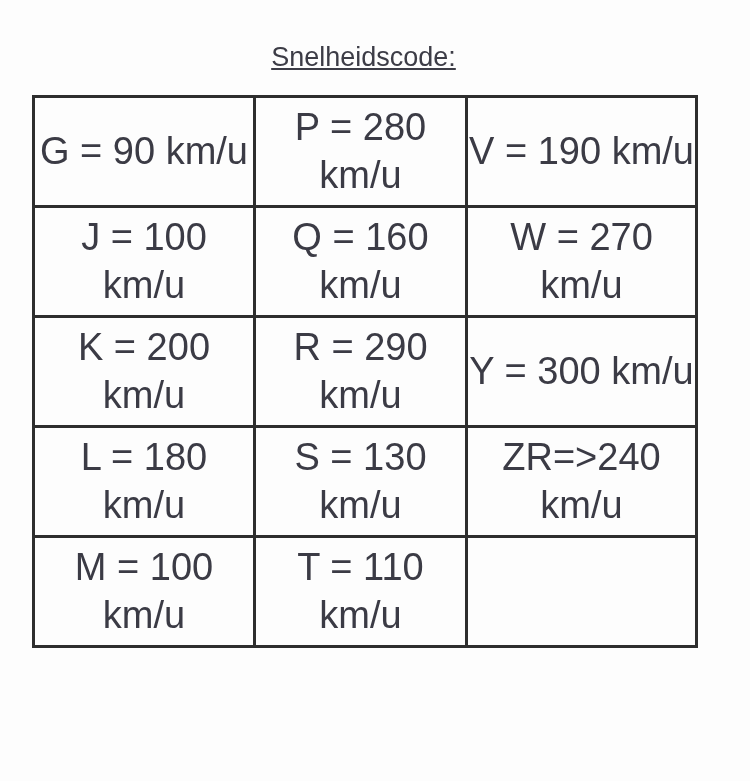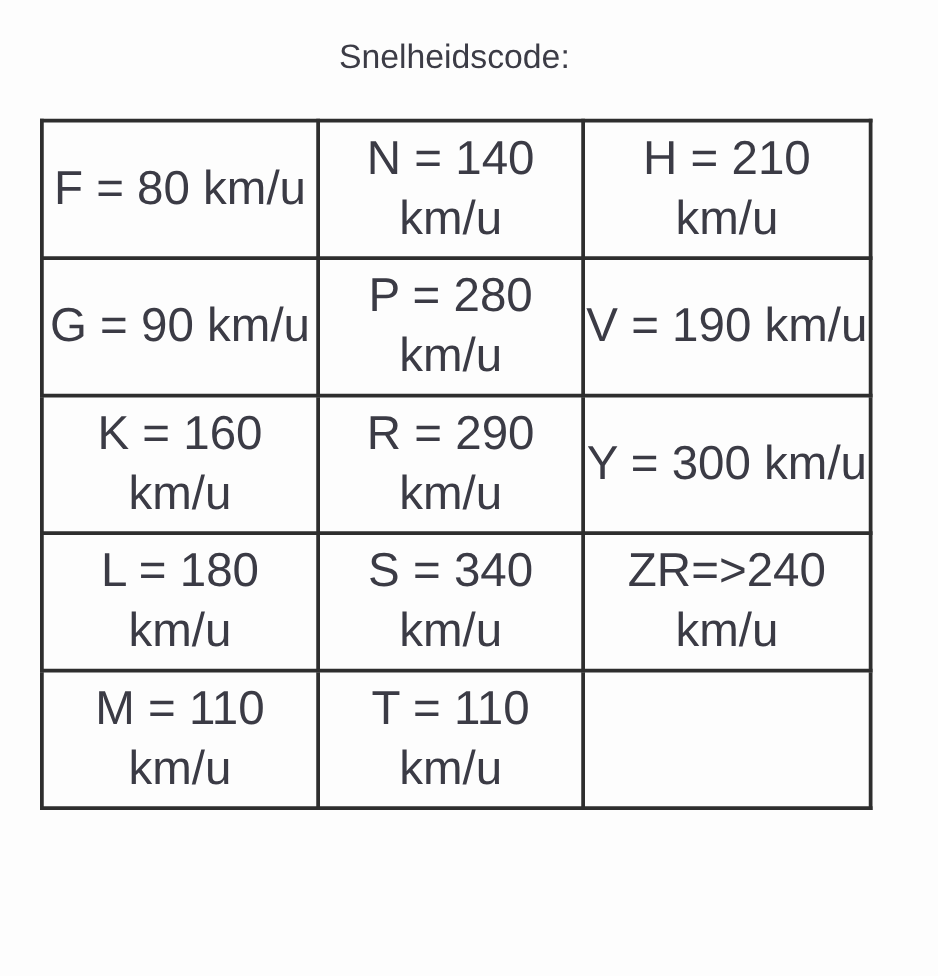--- a/index.html
+++ b/index.html
@@ -11,27 +11,28 @@
     position: relative;
     width: 750px;
     height: 781px;
     background: #fdfdfd;
     font-family: "Liberation Sans", sans-serif;
     color: #3b3b45;
     overflow: hidden;
   }
   .title {
     position: absolute;
-    top: 30px;
+    top: 42px;
     left: 32px;
     width: 663px;
     text-align: center;
     font-size: 27px;
     font-weight: 400;
     color: #3c3c46;
+    text-decoration: underline;
   }
   table.speed-table {
     position: absolute;
     top: 95px;
     left: 32px;
     border-collapse: collapse;
     table-layout: fixed;
     width: 663px;
   }
   table.speed-table td {
@@ -58,49 +59,49 @@
   <div class="title">Snelheidscode:</div>
 
   <table class="speed-table">
     <colgroup>
       <col class="c1">
         <col class="c2">
         <col class="c3">
     </colgroup>
     <tbody>
       <tr>
-        <td>F = 80 km/u</td>
-        <td>N = 140
-km/u</td>
-        <td>H = 210
-km/u</td>
-      </tr>
-      <tr>
         <td>G = 90 km/u</td>
         <td>P = 280
 km/u</td>
         <td>V = 190 km/u</td>
       </tr>
       <tr>
-        <td>K = 160
+        <td>J = 100 km/u</td>
+        <td>Q = 160
+km/u</td>
+        <td>W = 270
+km/u</td>
+      </tr>
+      <tr>
+        <td>K = 200
 km/u</td>
         <td>R = 290
 km/u</td>
         <td>Y = 300 km/u</td>
       </tr>
       <tr>
         <td>L = 180
 km/u</td>
-        <td>S = 340
+        <td>S = 130
 km/u</td>
         <td>ZR=&gt;240
 km/u</td>
       </tr>
       <tr>
-        <td>M = 110
+        <td>M = 100
 km/u</td>
         <td>T = 110
 km/u</td>
         <td></td>
       </tr>
     </tbody>
   </table>
 
 </div>
 

